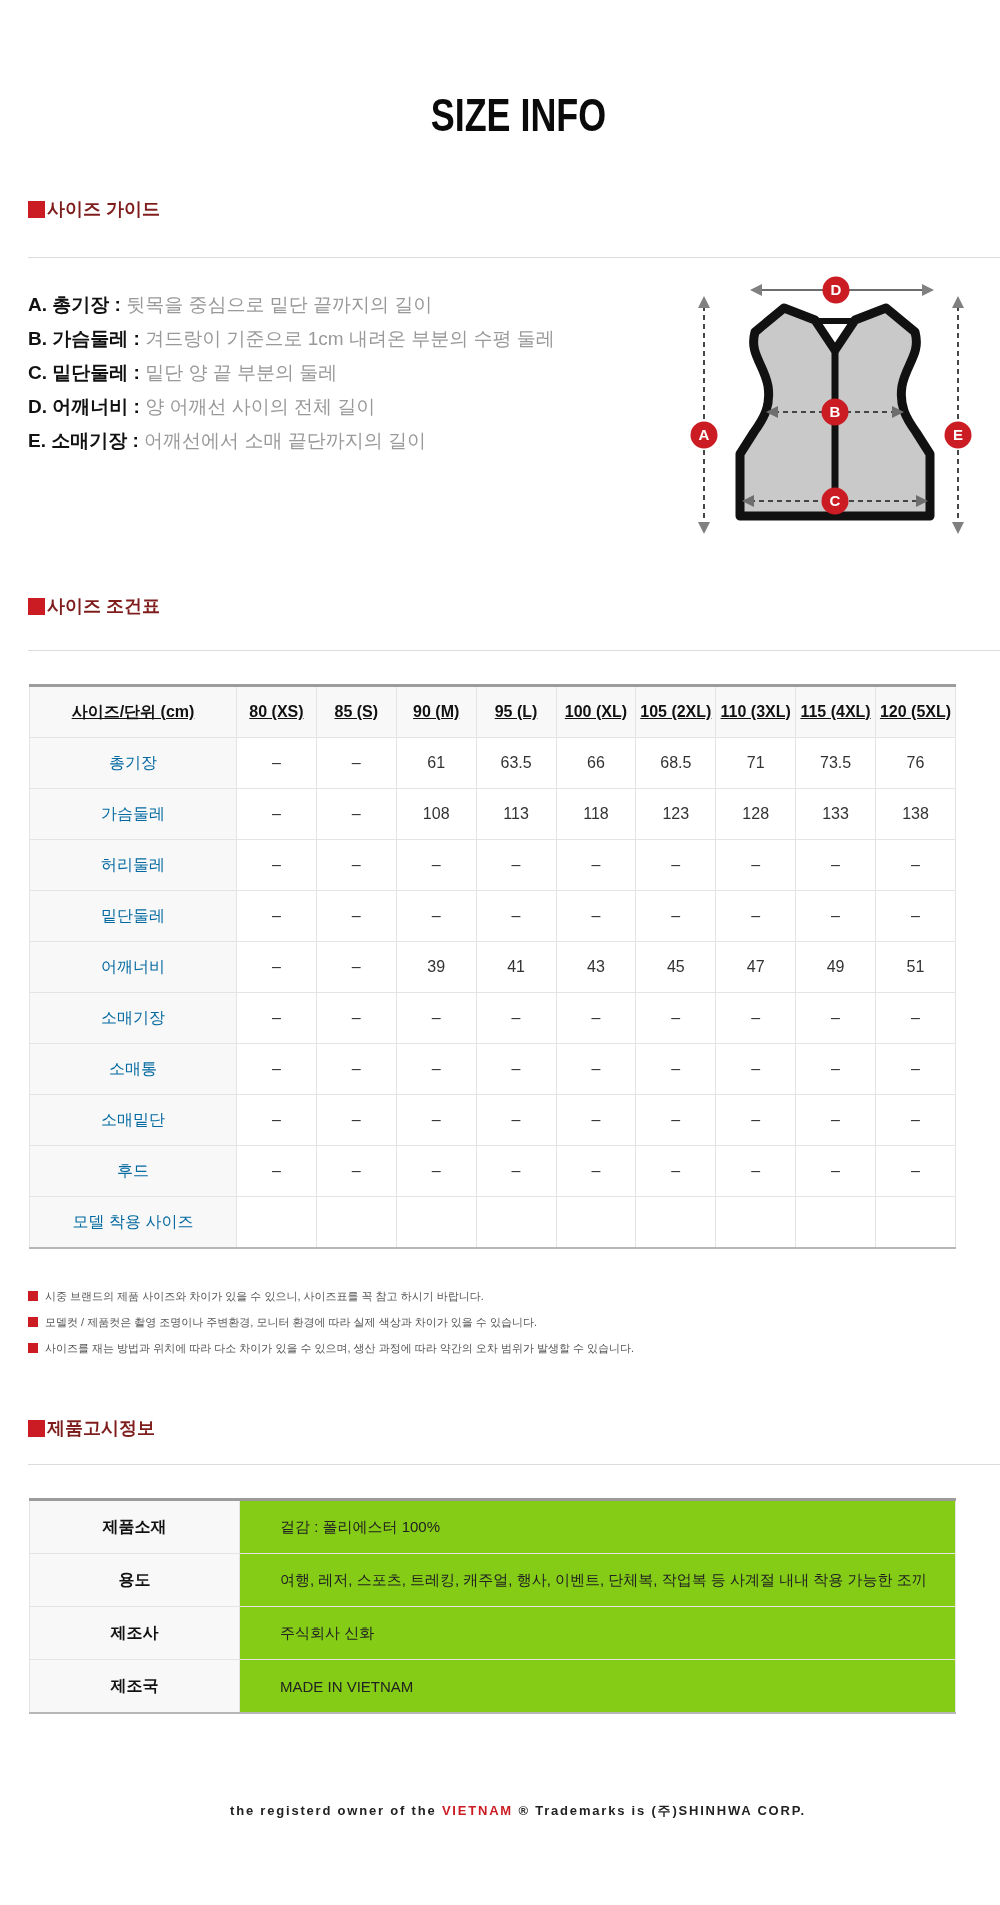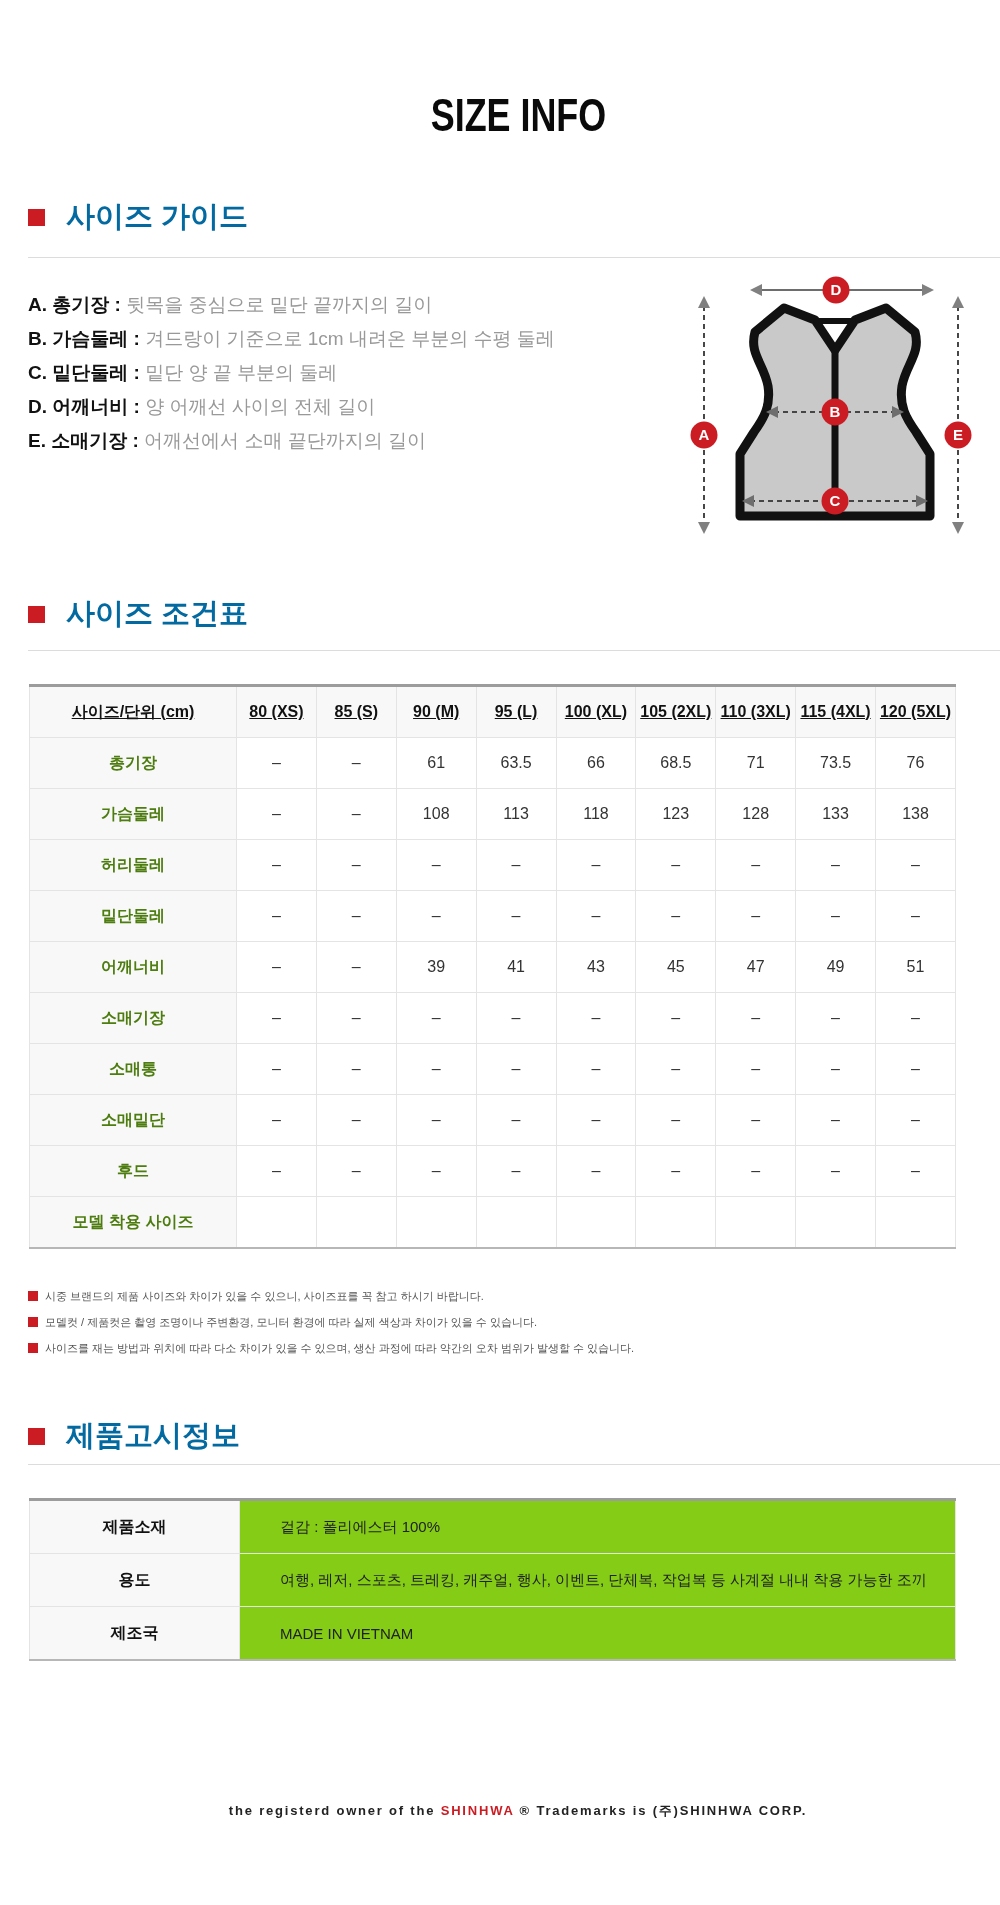--- a/index.html
+++ b/index.html
@@ -5,43 +5,43 @@
   html,body{margin:0;padding:0;background:#fff;}
   .page{position:relative;width:1000px;height:1905px;background:#fff;overflow:hidden;
         font-family:"Liberation Sans","DejaVu Sans",sans-serif;color:#111;padding-left:36px;}
 
   
   .title{position:absolute;top:88px;left:0;width:100%;text-align:center;}
   .title span{display:inline-block;font-size:46px;font-weight:800;letter-spacing:0px;
               transform:scaleX(.78);transform-origin:center;color:#0a0a0a;}
 
   
-  .sec-head{position:absolute;left:28px;display:flex;align-items:center;gap:21px;
-            font-size:29px;font-weight:700;color:#0369a1;}
+  .sec-head{position:absolute;left:28px;display:flex;align-items:center;gap:2px;
+            font-size:18px;font-weight:700;color:#7f1d1d;}
   .red-sq{width:17px;height:17px;flex:none;}
 
   
   .divider{position:absolute;left:28px;right:28px;height:1px;background:#dcdcdc;}
 
   
   .guide{position:absolute;left:28px;top:288px;}
   .guide-item{height:34px;line-height:34px;font-size:19px;white-space:nowrap;}
   .g-label{font-weight:700;color:#111;}
   .g-desc{color:#999;}
 
   
   .diagram{position:absolute;left:686px;top:270px;}
 
   
   .size-table{position:absolute;left:29px;top:684px;width:927px;border-collapse:collapse;
               table-layout:fixed;border-top:3px solid #9c9c9c;border-bottom:2px solid #b7b7b7;}
   .size-table th,.size-table td{border:1px solid #e4e4e4;height:50px;text-align:center;
               vertical-align:middle;font-size:16px;padding:0;}
   .size-table thead th{background:#f8f8f8;font-weight:700;color:#111;text-decoration:underline;}
-  .size-table tbody th{background:#f8f8f8;font-weight:700;color:#4d7c0f;}
+  .size-table tbody th{background:#f8f8f8;font-weight:400;color:#0369a1;}
   .size-table td{background:#fff;color:#333;font-weight:400;}
   .size-table col.lbl{width:207px;}
 
   
   .notes{position:absolute;left:28px;top:1283px;}
   .note{display:flex;align-items:center;gap:7px;font-size:11px;color:#555;line-height:26px;height:26px;white-space:nowrap;}
   .note-sq{width:10px;height:10px;flex:none;}
 
   
   .ptable{position:absolute;left:29px;top:1498px;width:927px;border-collapse:collapse;
@@ -311,23 +311,27 @@
     <tbody>
         <tr>
           <th>제품소재</th>
           <td>겉감 : 폴리에스터 100%</td>
         </tr>
         <tr>
           <th>용도</th>
           <td>여행, 레저, 스포츠, 트레킹, 캐주얼, 행사, 이벤트, 단체복, 작업복 등 사계절 내내 착용 가능한 조끼</td>
         </tr>
         <tr>
+          <th>제조사</th>
+          <td>주식회사 신화</td>
+        </tr>
+        <tr>
           <th>제조국</th>
           <td>MADE IN VIETNAM</td>
         </tr>
       </tbody>
   </table>
 
   <div class="footer">
-    <span>the registerd owner of the </span><span class="brand" style="color: rgb(203, 28, 35);">SHINHWA</span><span> ® Trademarks is (주)SHINHWA CORP.</span>
+    <span>the registerd owner of the </span><span class="brand" style="color: rgb(203, 28, 35);">VIETNAM</span><span> ® Trademarks is (주)SHINHWA CORP.</span>
   </div>
 
 </div>
 
 </body></html>

